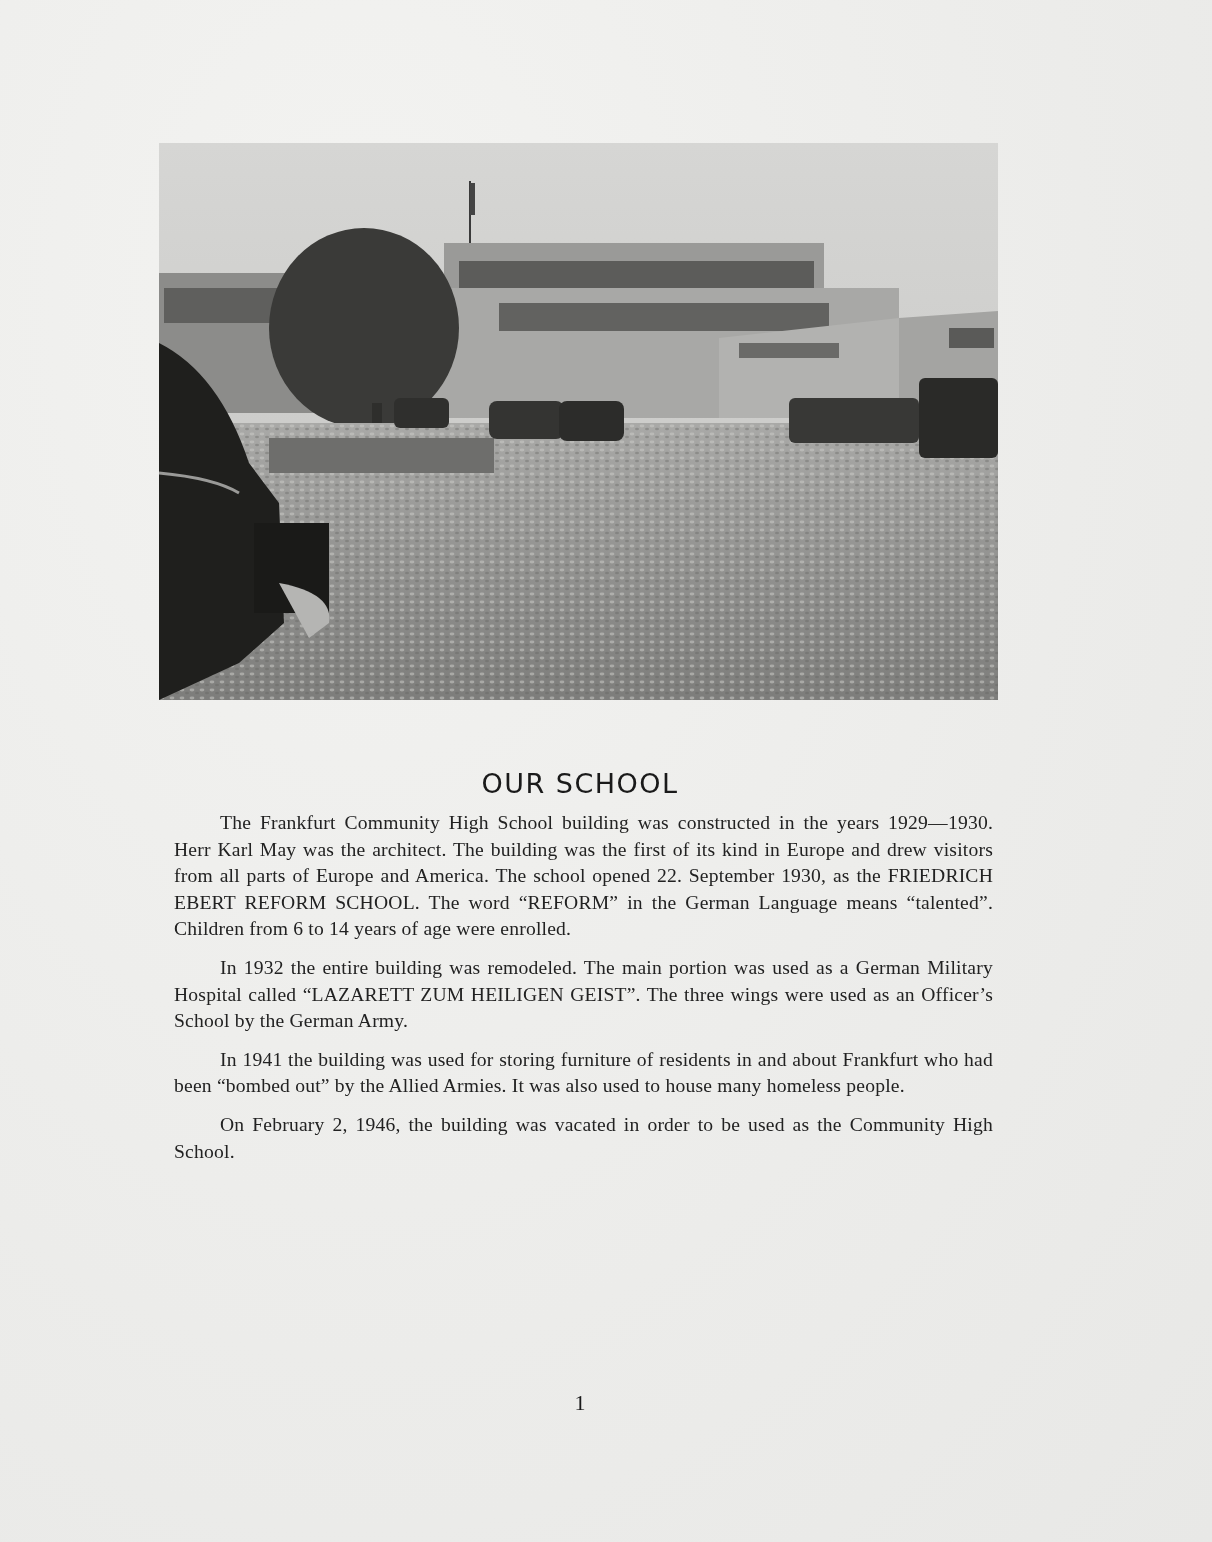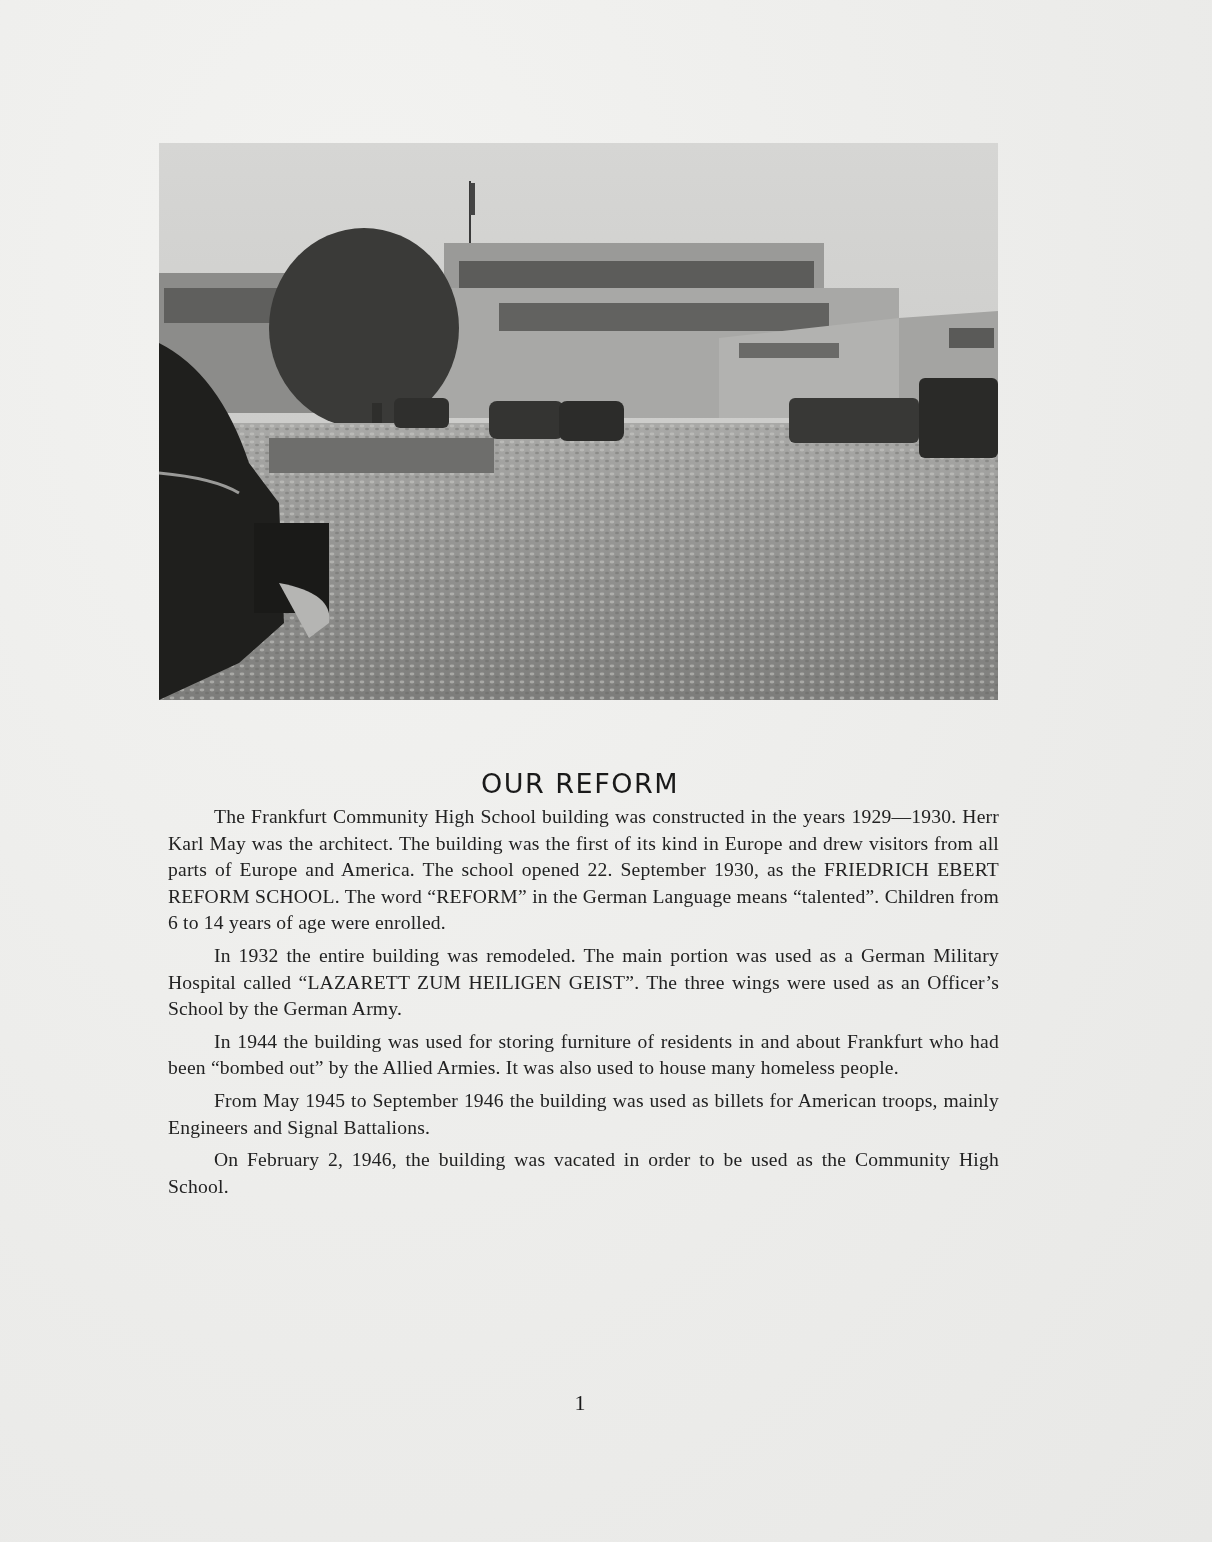--- a/index.html
+++ b/index.html
@@ -18,21 +18,21 @@
   .title {
     position:absolute; left:0; width:1160px; top:750px; text-align:center;
     font-family: "DejaVu Sans", "Liberation Sans", sans-serif;
     font-size:27px; letter-spacing:1.5px; color:#1a1a1a; font-weight:normal;
   }
   .body {
     position:absolute; left:162px; top:798px; width:843px;
     font-size:19.6px; line-height:26.6px; text-align:justify; color:#222;
     letter-spacing:0.2px;
   }
-  .body p { margin:6px; text-indent:46px; }
+  .body p { margin:12px; text-indent:46px; }
   .pagenum {
     position:absolute; left:565px; top:1390px; width:30px; text-align:center;
     font-size:22px; color:#1a1a1a;
   }
 </style>
 </head>
 <body>
 
 <div class="photo" title="Frankfurt Community High School building with gravel courtyard, tree, parked cars and trucks, flag on roof">
   <svg viewBox="0 0 839 557" preserveAspectRatio="none">
@@ -84,23 +84,22 @@
     <rect x="630" y="255" width="130" height="45" rx="6" fill="#383836"></rect>
     <rect x="760" y="235" width="79" height="80" rx="6" fill="#2a2a28"></rect>
 
     <path d="M0,200 Q60,230 90,320 L120,360 L125,480 L80,520 L0,557 Z" fill="#1f1f1d"></path>
     <path d="M0,330 Q55,335 80,350" stroke="#9a9a98" stroke-width="3" fill="none"></path>
     <rect x="95" y="380" width="75" height="90" fill="#1a1a18"></rect>
     <path d="M120,440 Q175,450 170,480 L150,495 Z" fill="#b5b5b3"></path>
   </svg>
 </div>
 
-<h1 class="title">OUR REFORM</h1>
+<h1 class="title">OUR SCHOOL</h1>
 
 <div class="body">
   <p>The Frankfurt Community High School building was constructed in the years 1929—1930. Herr Karl May was the architect. The building was the first of its kind in Europe and drew visitors from all parts of Europe and America. The school opened 22. September 1930, as the FRIEDRICH EBERT REFORM SCHOOL. The word “REFORM” in the German Language means “talented”. Children from 6 to 14 years of age were enrolled.</p>
   <p>In 1932 the entire building was remodeled. The main portion was used as a German Military Hospital called “LAZARETT ZUM HEILIGEN GEIST”. The three wings were used as an Officer’s School by the German Army.</p>
-  <p>In 1944 the building was used for storing furniture of residents in and about Frankfurt who had been “bombed out” by the Allied Armies. It was also used to house many homeless people.</p>
-  <p>From May 1945 to September 1946 the building was used as billets for American troops, mainly Engineers and Signal Battalions.</p>
+  <p>In 1941 the building was used for storing furniture of residents in and about Frankfurt who had been “bombed out” by the Allied Armies. It was also used to house many homeless people.</p>
   <p>On February 2, 1946, the building was vacated in order to be used as the Community High School.</p>
 </div>
 
 <div class="pagenum">1</div>
 
 </body></html>

